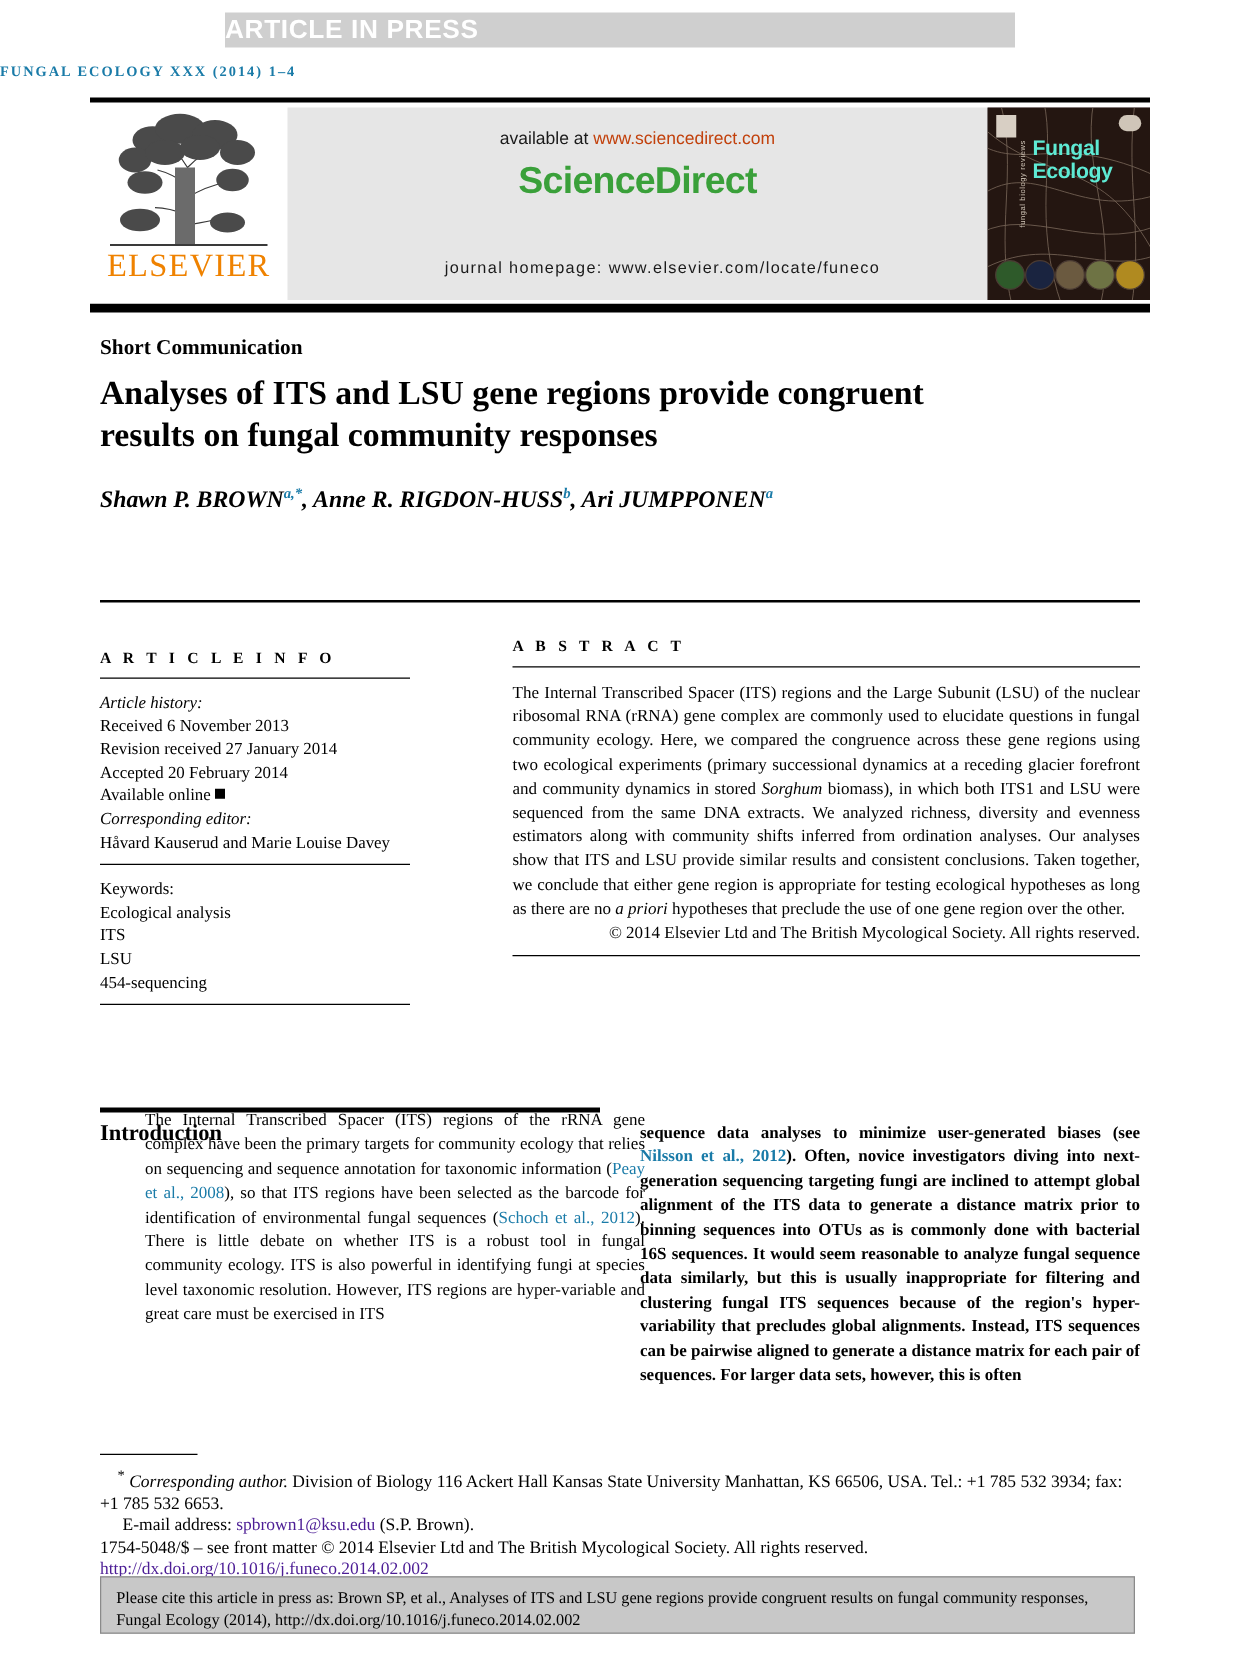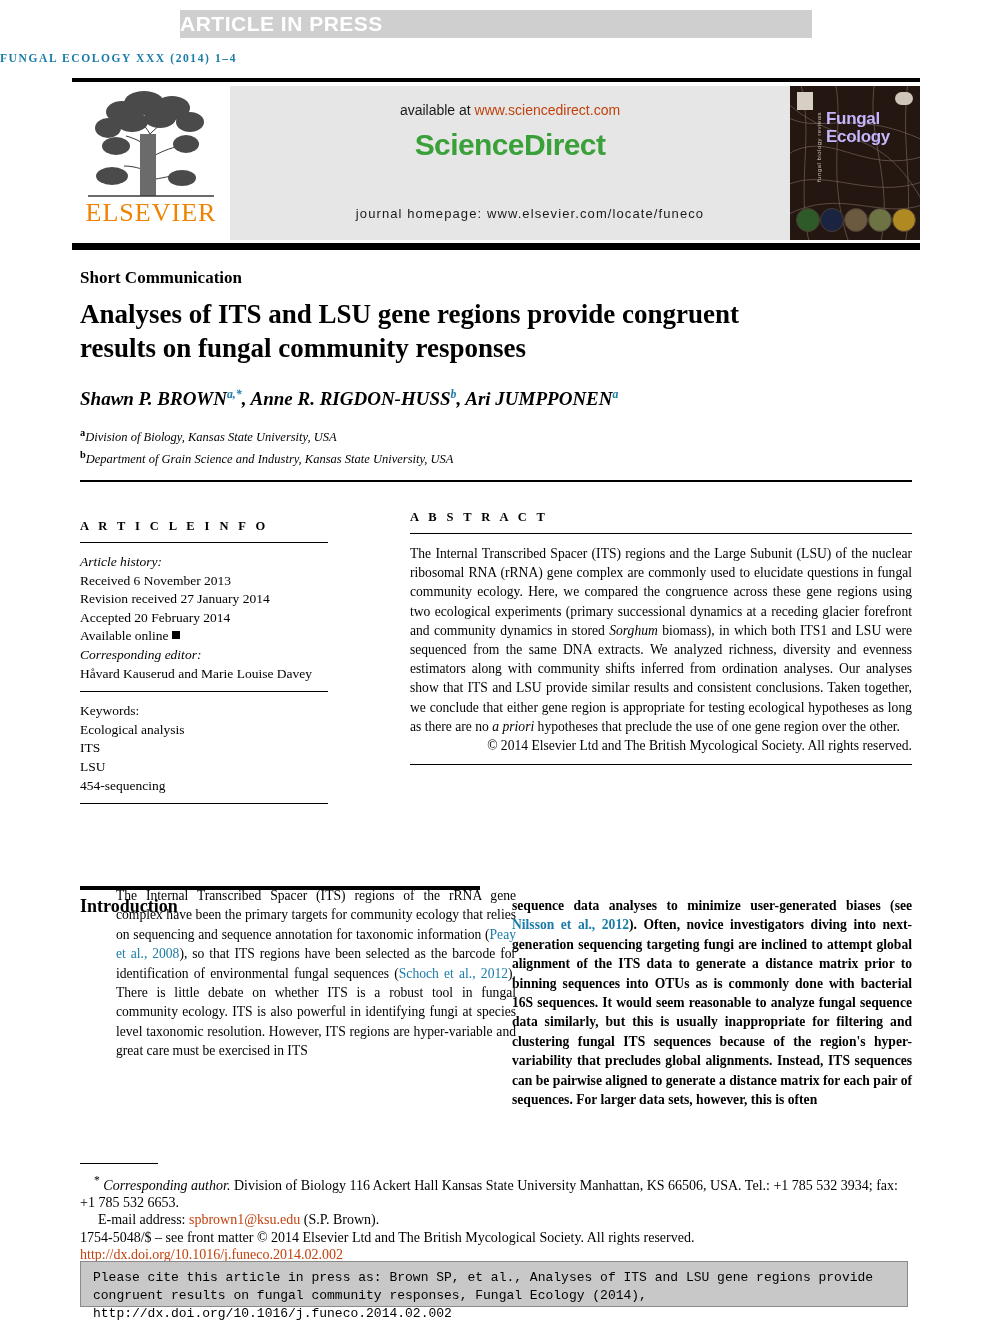--- a/index.html
+++ b/index.html
@@ -117,21 +117,21 @@
     width: 130px; height: 154px;
     background: #231512;
     overflow: hidden;
   }
   .cover-title {
     position: absolute;
     left: 36px; top: 24px;
     font-family: "Liberation Sans", sans-serif;
     font-size: 17px;
     font-weight: bold;
-    color: #c4b5fd;
+    color: #5eead4;
     line-height: 18px;
     letter-spacing: -0.3px;
   }
   .cover-sub {
     position: absolute;
     left: 26px; top: 26px;
     font-family: "Liberation Sans", sans-serif;
     font-size: 6px;
     color: #cfc4b6;
     writing-mode: vertical-rl;
@@ -249,33 +249,33 @@
   .foot-rule {
     position: absolute; left: 80px; top: 1163px;
     width: 78px; height: 1px; background: #000;
   }
   .footnote {
     position: absolute; left: 80px; top: 1172px;
     width: 832px;
     font-size: 14px; line-height: 17.4px;
   }
   .footnote .ital { font-style: italic; }
-  .footnote .link { color: #c2410c; }
+  .footnote .link { color: #4c1d95; }
   .footnote .indent { display: block; text-indent: 18px; }
 
   
   .cite-box {
     position: absolute; left: 80px; top: 1261px;
     width: 828px; height: 46px;
     background: #c8c8c8;
     border: 1px solid #8a8a8a;
     padding: 7px 12px 11px 12px;
     box-sizing: border-box;
     font-size: 13px; line-height: 18px;
-    font-family: Liberation Mono, monospace;
+    font-family: Liberation Serif, serif;
   }
 </style>
 </head>
 <body>
 
 <div class="page">
 
   <div class="aip-banner">ARTICLE IN PRESS</div>
 
   <div class="journal-line">FUNGAL ECOLOGY XXX (2014) 1–4</div>
@@ -343,24 +343,20 @@
         <div class="cover-circ" style="left:96px;background:#b08a20;"></div>
       </div>
     </div>
   </div>
 
   <div class="rule-thick-bottom"></div>
 
   <div class="short-comm">Short Communication</div>
   <div class="paper-title">Analyses of ITS and LSU gene regions provide congruent results on fungal community responses</div>
   <div class="authors">Shawn P. BROWN<sup>a,*</sup>, Anne R. RIGDON-HUSS<sup>b</sup>, Ari JUMPPONEN<sup>a</sup></div>
-  <div class="affil">
-    <div><sup>a</sup><span>Division of Biology, Kansas State University, USA</span></div>
-    <div><sup>b</sup><span>Department of Grain Science and Industry, Kansas State University, USA</span></div>
-  </div>
   <div class="rule-title-bottom"></div>
 
   <div class="col-info">
     <div class="sec-head">A R T I C L E   I N F O</div>
     <div class="hr-thin"></div>
     <div class="info-block">
       <div class="ital">Article history:</div>
       <div>Received 6 November 2013</div>
       <div>Revision received 27 January 2014</div>
       <div>Accepted 20 February 2014</div>

